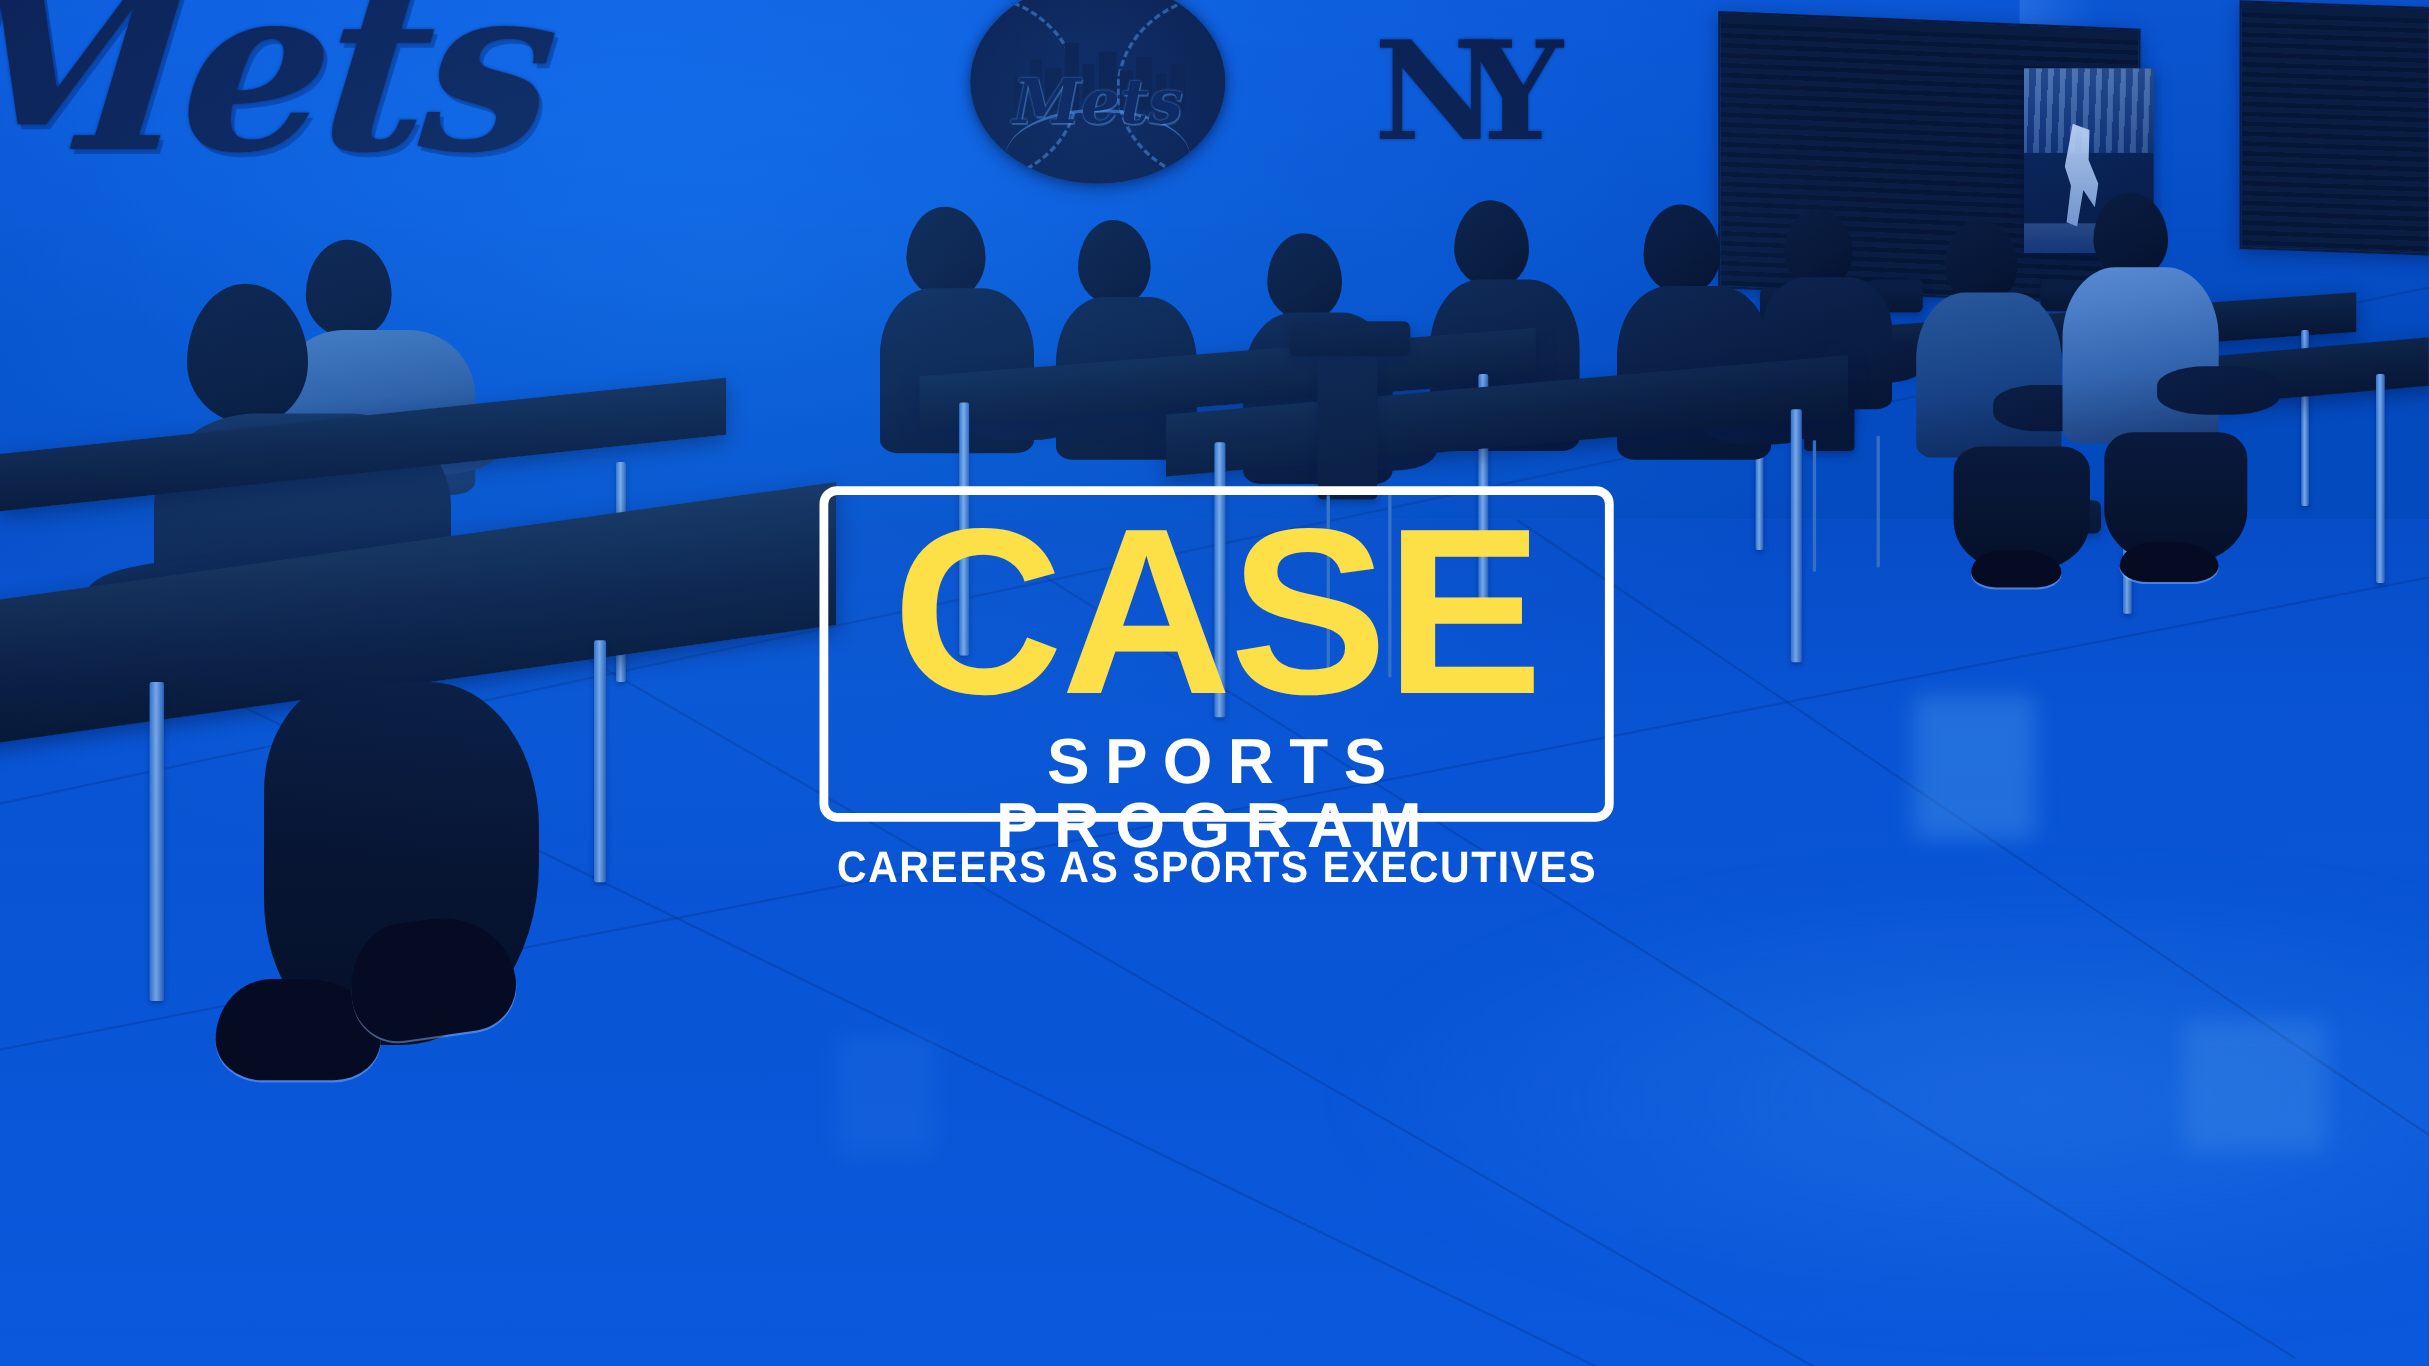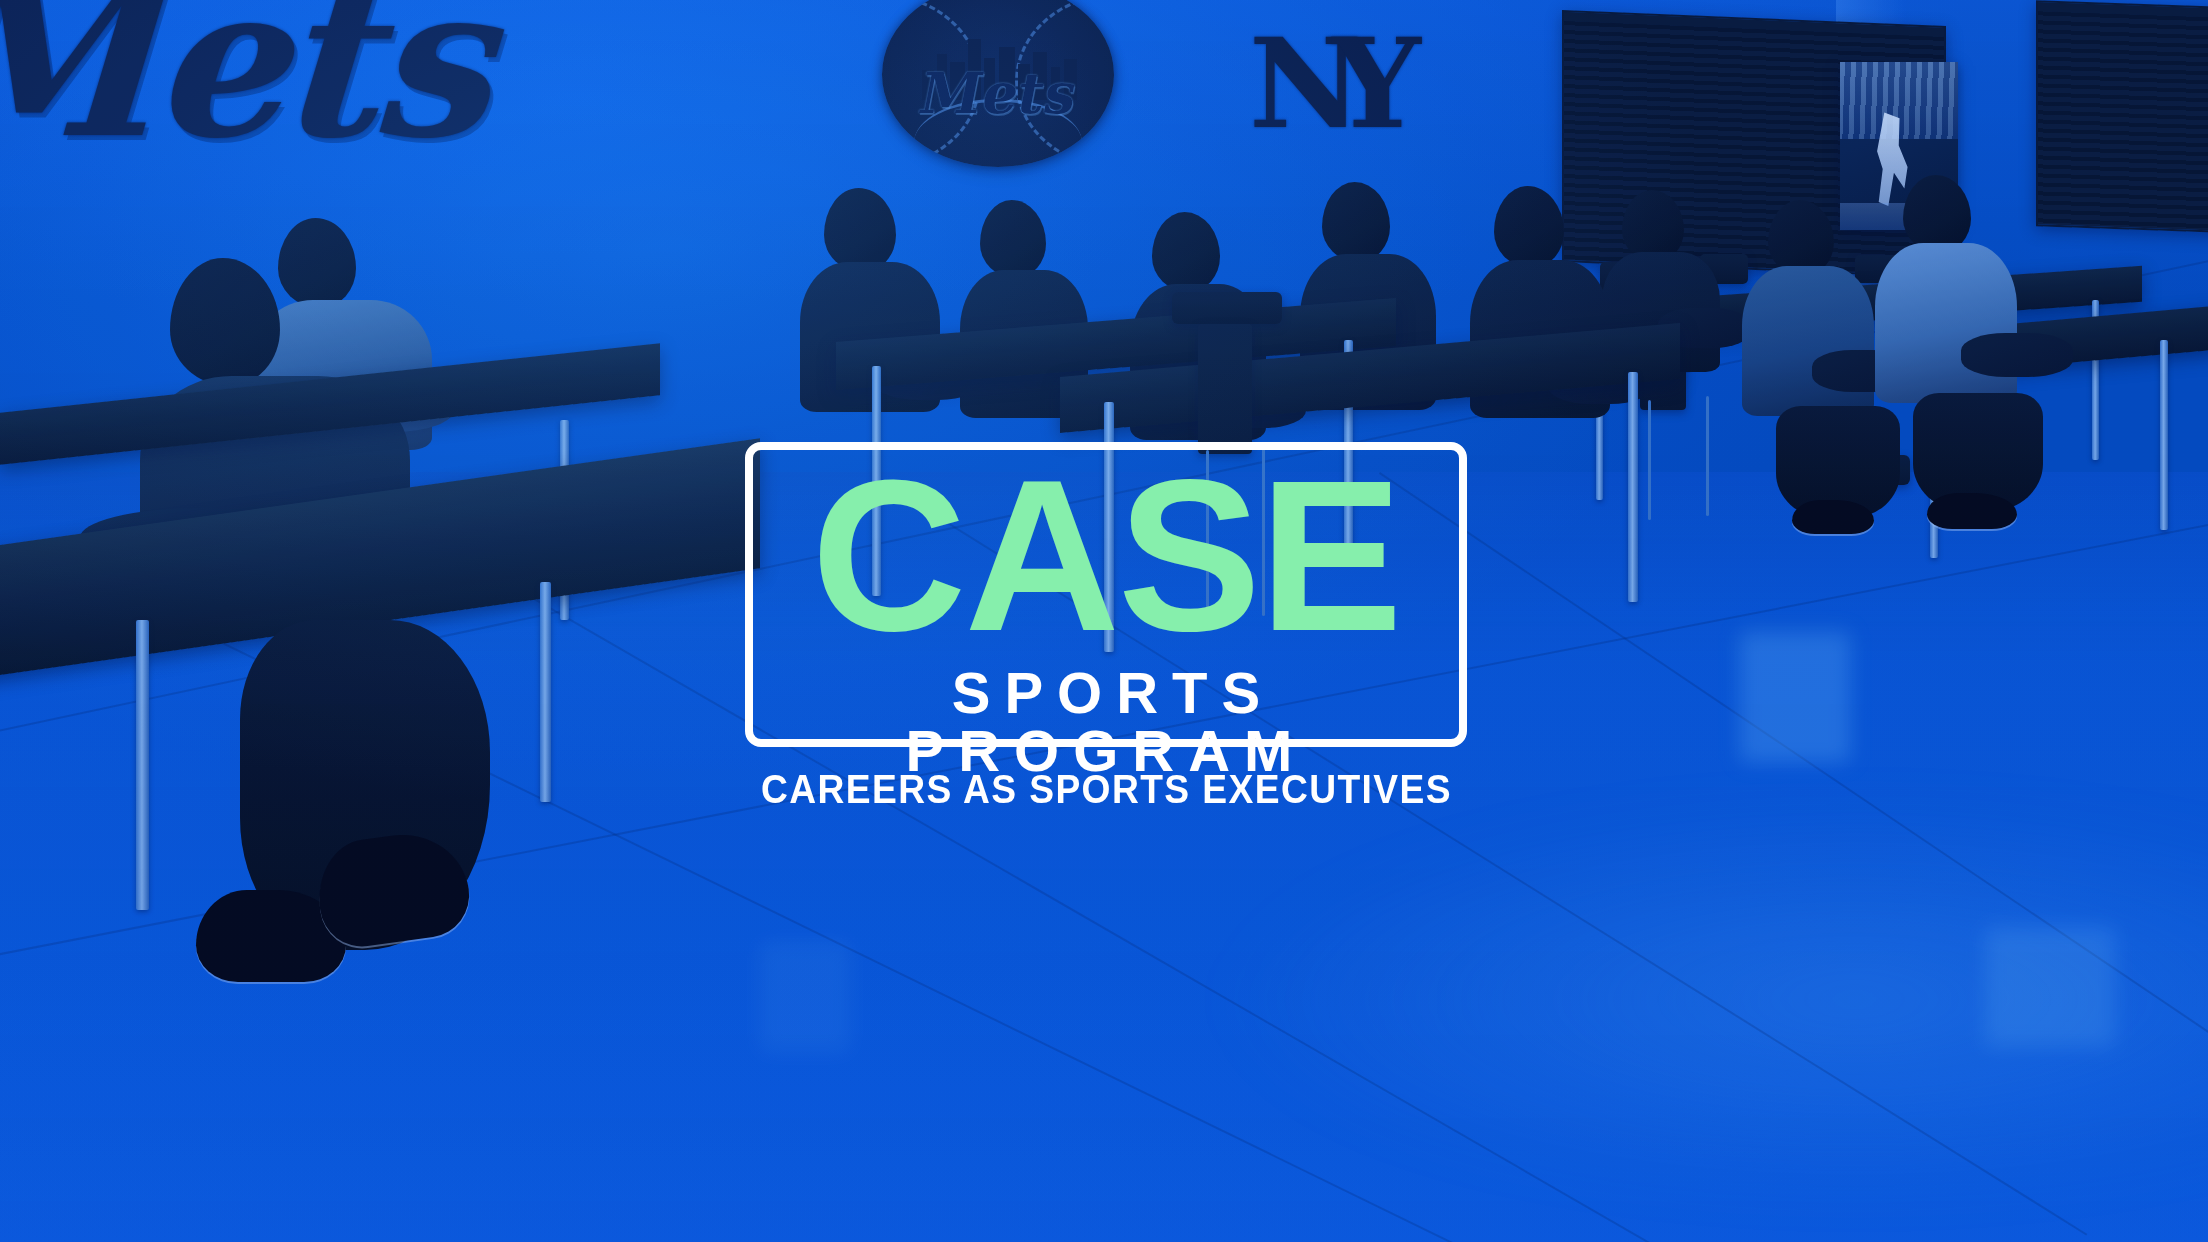--- a/index.html
+++ b/index.html
@@ -195,21 +195,21 @@
     box-sizing:border-box;
     display:flex;flex-direction:column;
     align-items:center;justify-content:flex-start;
     padding-top:6px;
   }
   .logo-case{
     font-family:"Liberation Sans", sans-serif;
     font-weight:bold;
     font-size:215px;
     line-height:212px;
-    color:#86efac;
+    color:#fde047;
     letter-spacing:-2px;
     margin-top:-6px;
   }
   .logo-study{
     font-family:"Liberation Sans", sans-serif;
     font-weight:bold;
     font-size:58px;
     line-height:58px;
     letter-spacing:14px;
     color:#ffffff;

